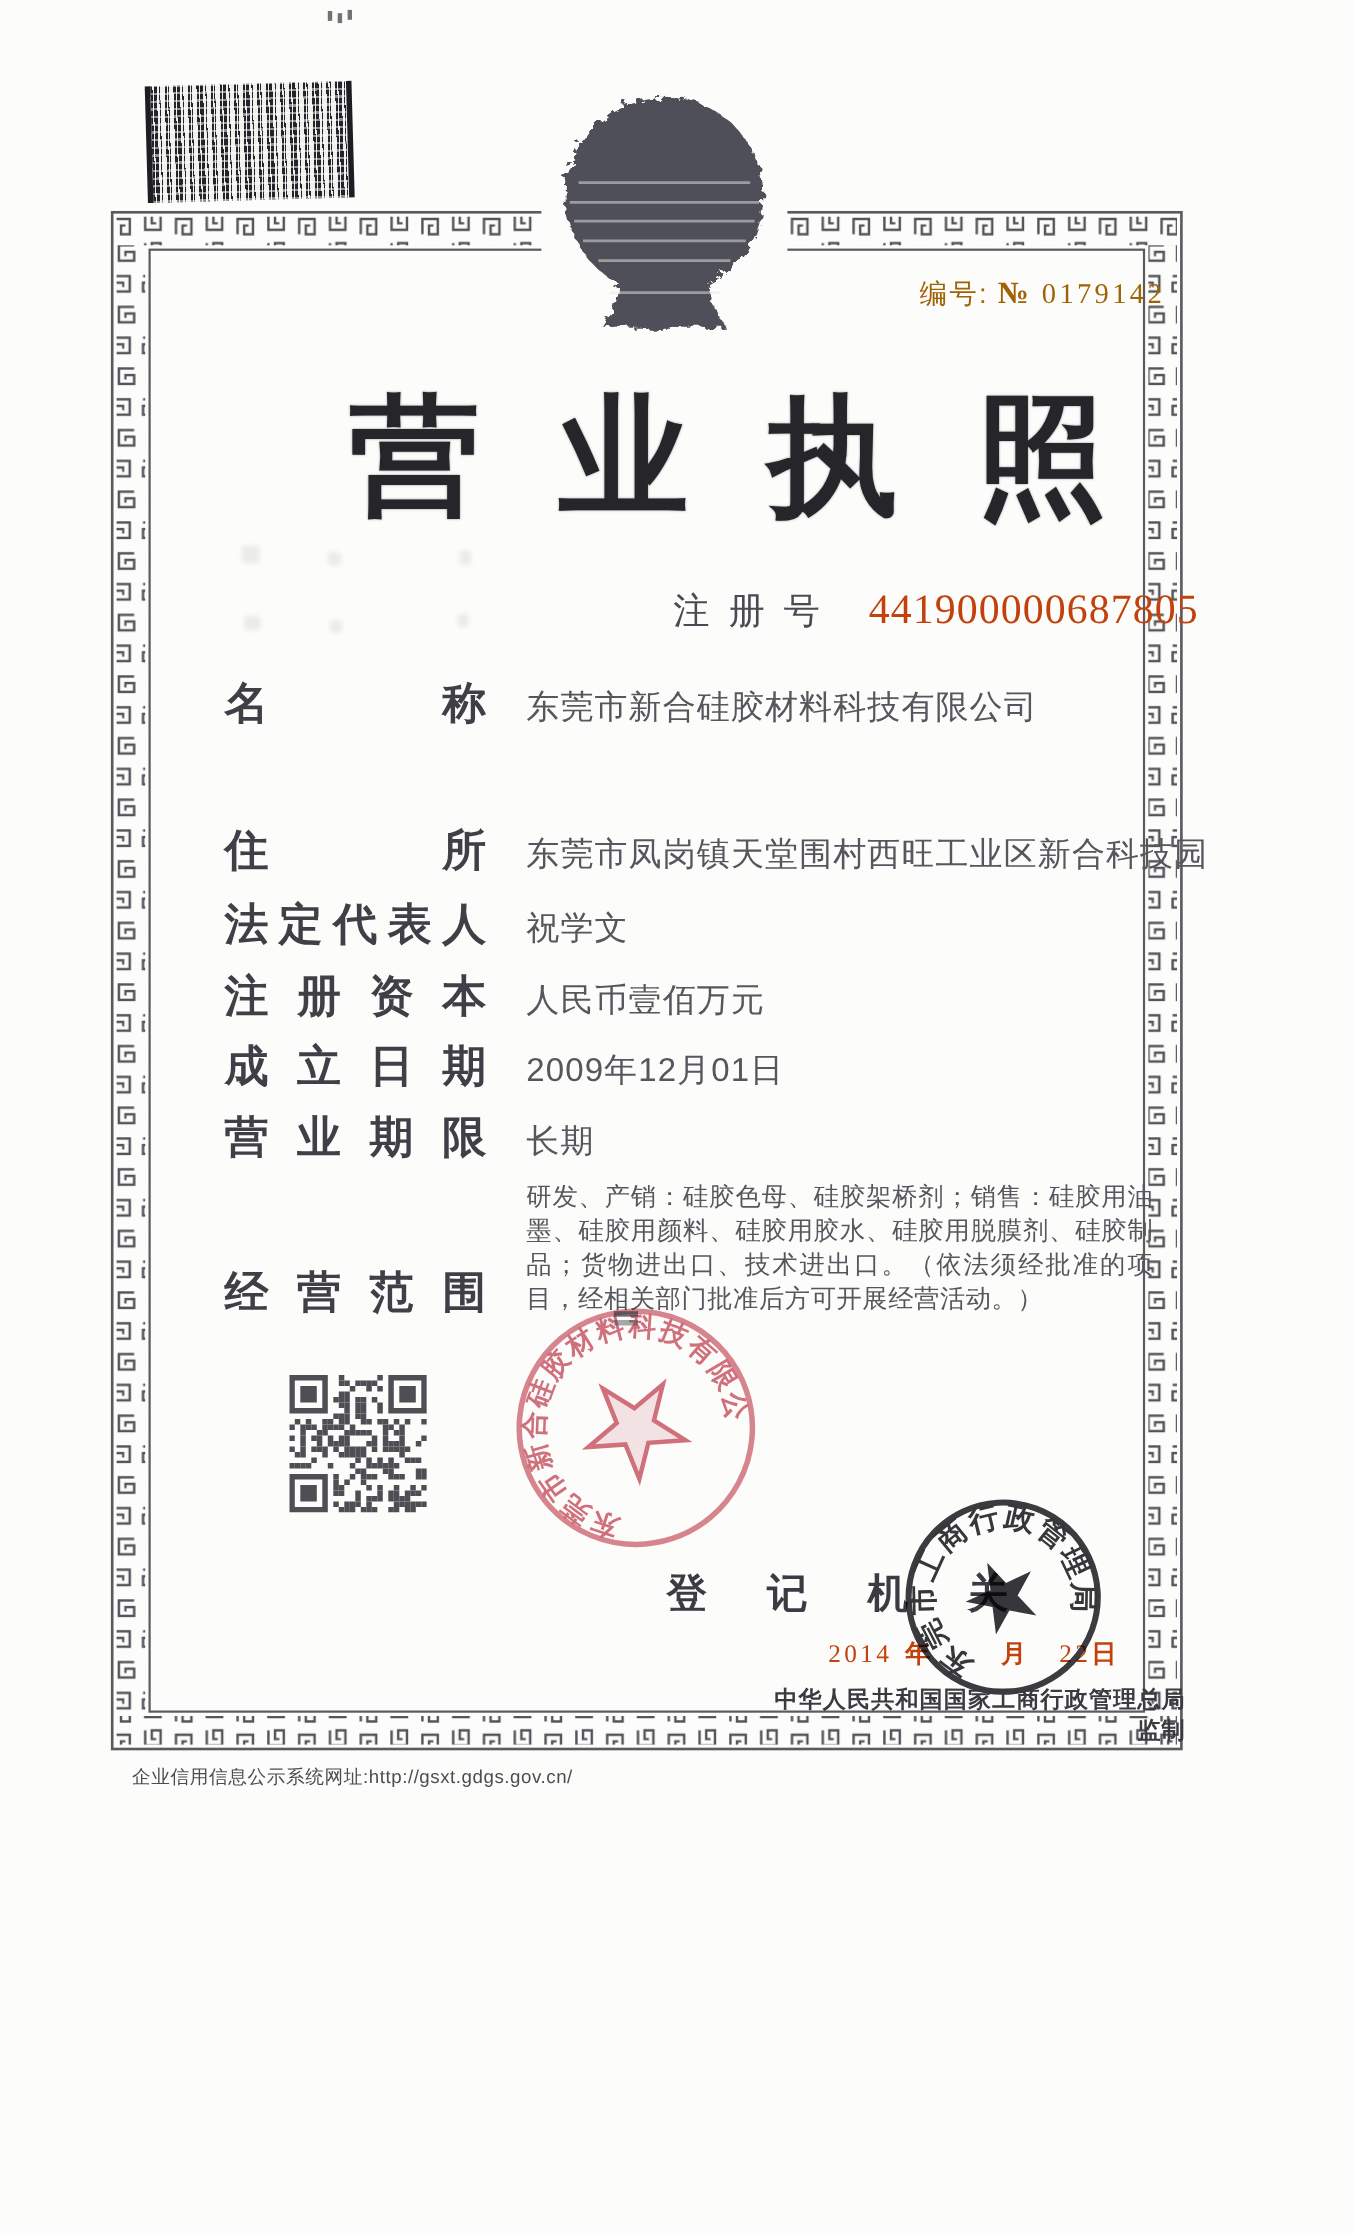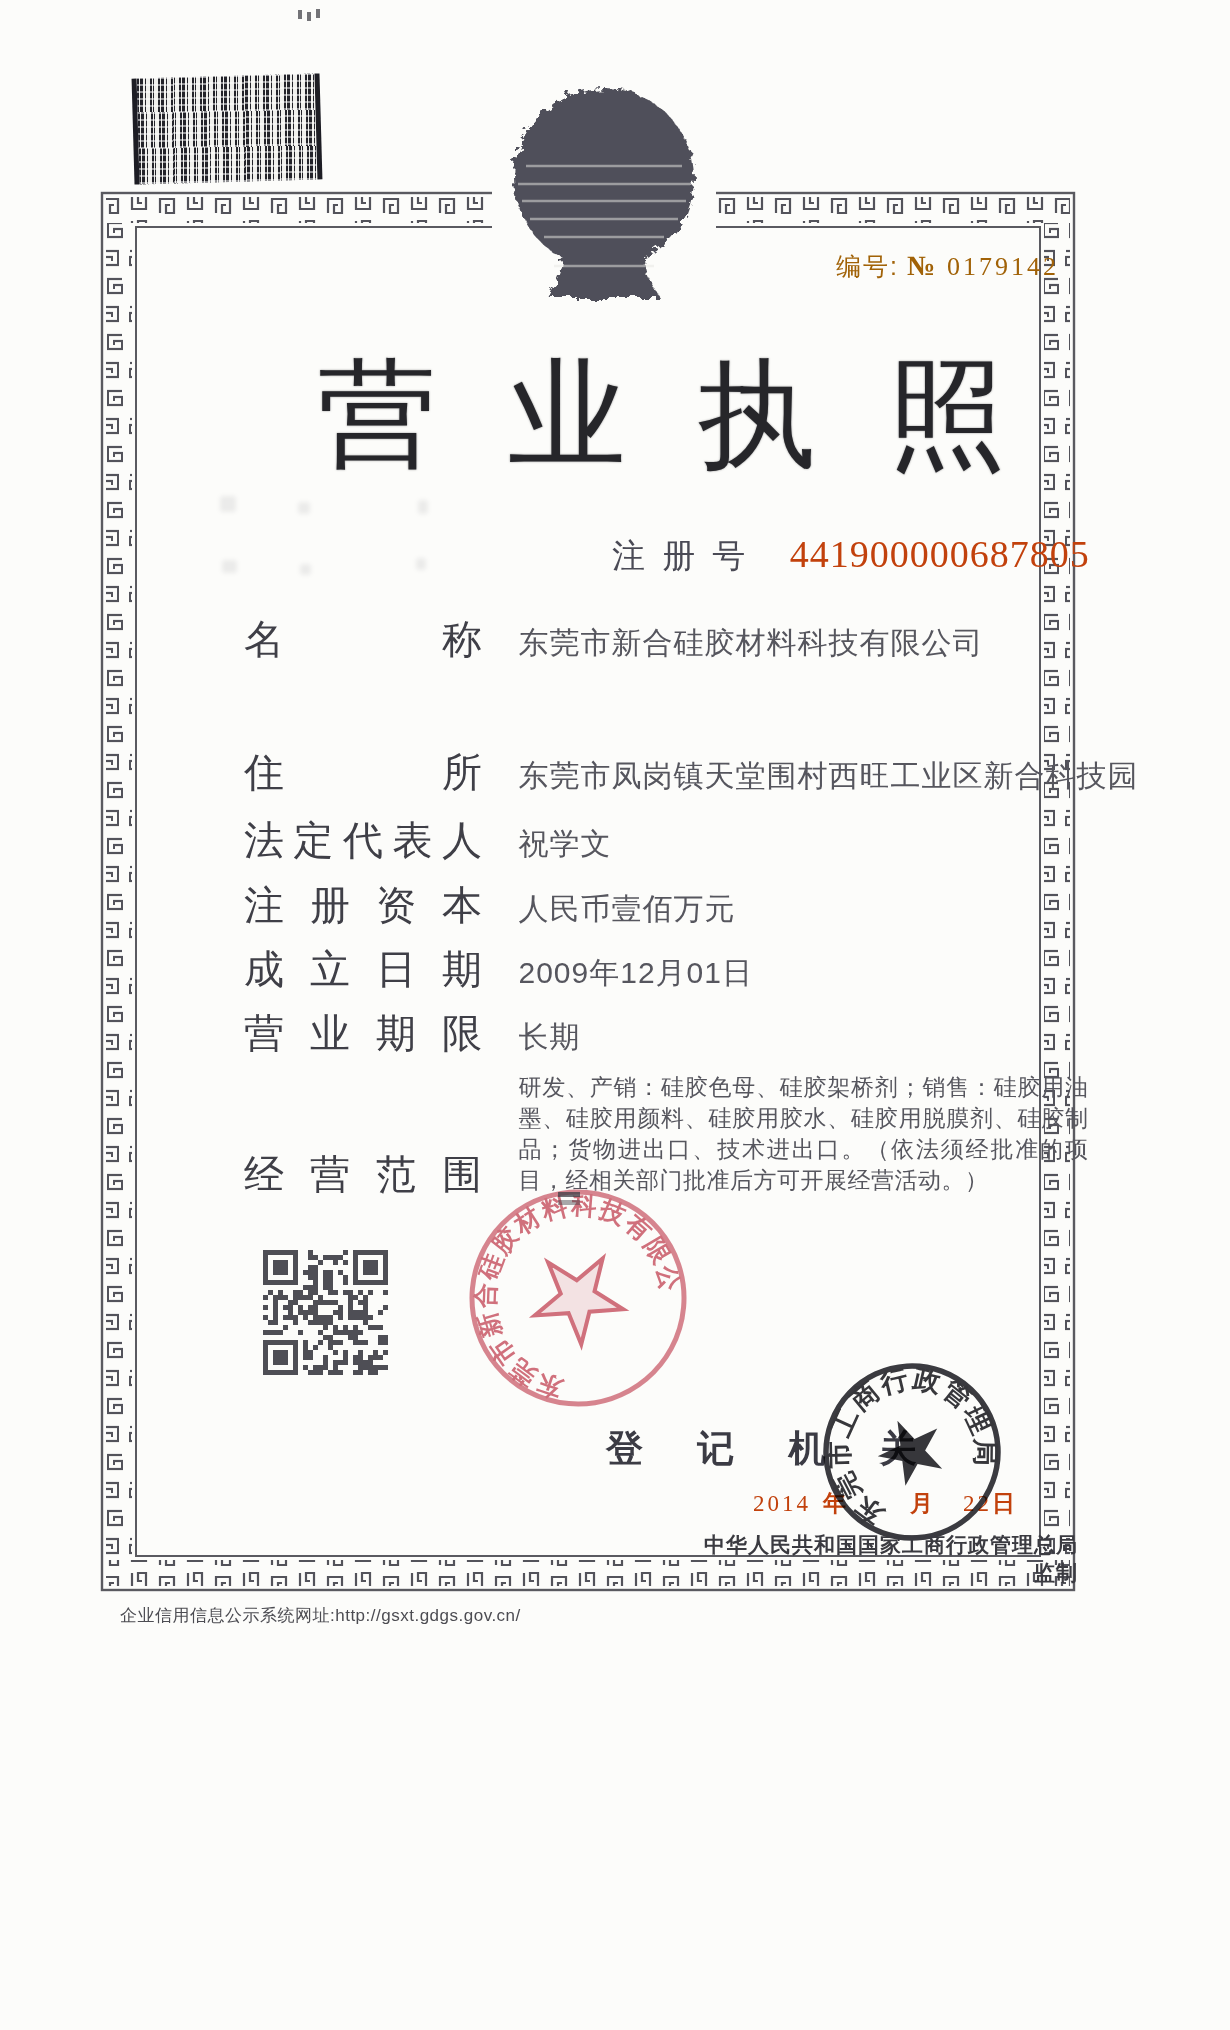--- a/index.html
+++ b/index.html
@@ -19,30 +19,30 @@
   .emblem{position:absolute;left:492px;top:80px;}
   .company-seal{position:absolute;left:448px;top:1168px;mix-blend-mode:multiply;opacity:.92;}
   .registry-stamp{position:absolute;left:802px;top:1342px;mix-blend-mode:multiply;opacity:.92;}
   .qr{position:absolute;left:263px;top:1250px;}
 
   
   .serial{position:absolute;left:836px;top:250px;font-size:25px;color:#a16207;letter-spacing:2px;white-space:nowrap;}
   .serial .mark{font-family:"Liberation Serif",serif;font-weight:bold;font-size:28px;margin:0 10px 0 8px;}
   .serial .num{font-family:"Liberation Serif",serif;font-size:26px;letter-spacing:3px;}
   .doc-title{position:absolute;left:100px;top:336px;width:1124px;text-align:center;
-    font-size:118px;font-weight:normal;letter-spacing:72px;padding-left:72px;box-sizing:border-box;
+    font-size:118px;font-weight:bold;letter-spacing:72px;padding-left:72px;box-sizing:border-box;
     color:#26262a;text-shadow:0 0 2px rgba(38,38,42,.55);white-space:nowrap;}
   .regline{position:absolute;left:612px;top:532px;white-space:nowrap;}
   .regline .rlabel{font-size:33px;color:#4a4a55;letter-spacing:4px;}
   .regline .rnum{font-family:"Liberation Serif",serif;font-size:38px;color:#c2410c;margin-left:36px;letter-spacing:1px;}
 
   
   .frow{position:absolute;left:204px;white-space:nowrap;}
-  .flabel{display:inline-block;width:238px;font-size:40px;font-weight:400;color:#3f3f47;
-    text-align:justify;text-align-last:justify;text-justify:inter-character;vertical-align:baseline;margin-left:40px;}
+  .flabel{display:inline-block;width:238px;font-size:40px;font-weight:700;color:#3f3f47;
+    text-align:justify;text-align-last:justify;text-justify:inter-character;vertical-align:baseline;}
   .fvalue{display:inline-block;margin-left:32px;font-size:30px;color:#56565e;letter-spacing:1px;vertical-align:baseline;}
   .fvalue.scope{width:570px;font-size:23px;line-height:31px;letter-spacing:.5px;white-space:normal;text-align:justify;}
 
   
   .authority{position:absolute;left:606px;top:1424px;font-size:37px;font-weight:600;color:#3b3b44;letter-spacing:22px;white-space:nowrap;}
   .dateline{position:absolute;left:753px;top:1488px;font-size:23px;color:#c2410c;white-space:nowrap;}
   .dateline .digit{font-family:"Liberation Serif",serif;letter-spacing:3px;}
   .dateline .cjk{font-weight:600;}
   .dateline .gap-month{display:inline-block;width:64px;}
   .dateline .gap-day{display:inline-block;width:30px;}

